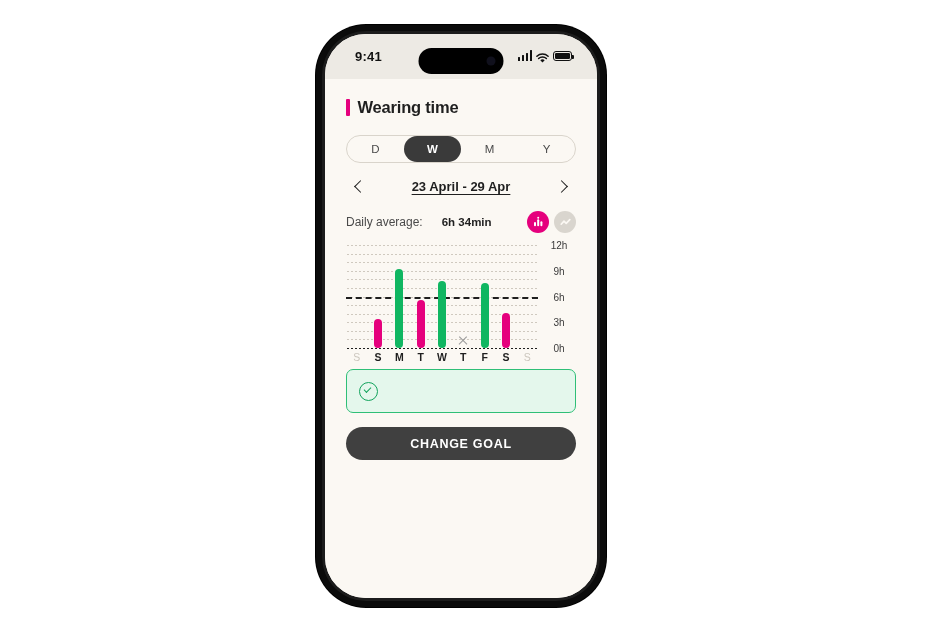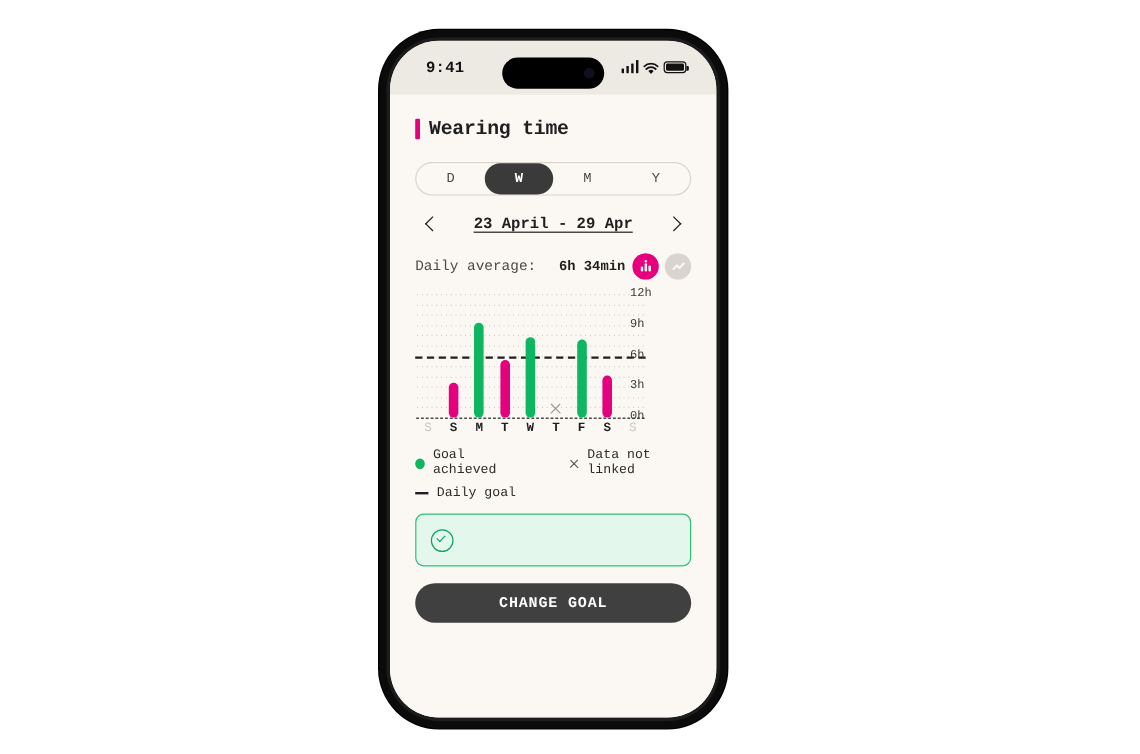--- a/index.html
+++ b/index.html
@@ -1,21 +1,21 @@
 <!DOCTYPE html>
 <html><head>
 <meta charset="utf-8">
 <style>
   html,body{margin:0;padding:0;}
   body{
     width:950px;height:628px;background:#ffffff;overflow:hidden;
     font-family:"Liberation Sans",sans-serif;
     -webkit-font-smoothing:antialiased;
   }
-  .stage{position:relative;width:950px;height:494px;font-family:Liberation Mono, monospace;}
+  .stage{position:relative;width:950px;height:494px;}
 
   
   .phone-outer{
     position:absolute;left:316px;top:25px;width:290px;height:582px;
     background:#0b0b0b;border-radius:50px;
     box-shadow:0 0 0 1px #000;
   }
   .phone-bezel{
     position:absolute;left:6px;top:6px;right:6px;bottom:6px;
     background:#1c1c1c;border-radius:44px;
@@ -130,22 +130,22 @@
   }
   .dotrow.base{
     background-image:radial-gradient(circle,#1f1f1f 0.9px,transparent 1px);
     background-size:4px 1px;height:2px;
   }
   .goal-line{
     position:absolute;left:0;right:0;height:0;
     border-top:2px dashed #1f1f1f;
   }
   .ylab{
-    position:absolute;right:17px;font-size:10px;color:#3a3a3a;
-    transform:translateY(-50%);width:34px;text-align:left;
+    position:absolute;right:0;font-size:10px;color:#3a3a3a;
+    transform:translateY(-50%);width:34px;text-align:center;
   }
   .bar{position:absolute;bottom:0;width:8px;border-radius:4px;}
   .bar.green{background:#0fb661;}
   .bar.pink{background:#e5007d;}
   .xmark{
     position:absolute;width:11px;height:11px;transform:translateX(-50%);
   }
   .xmark::before,.xmark::after{
     content:"";position:absolute;left:0;top:50%;width:100%;height:1.4px;background:#9a9a9a;
   }
@@ -311,38 +311,20 @@
               </div>
             <div id="ylabels">
                 <div class="ylab" style="top: 103px;">0h</div>
                 <div class="ylab" style="top: 77.25px;">3h</div>
                 <div class="ylab" style="top: 51.5px;">6h</div>
                 <div class="ylab" style="top: 25.75px;">9h</div>
                 <div class="ylab" style="top: 0px;">12h</div>
               </div>
           </div>
 
-          <div class="legend">
-            <div class="legend-row">
-              <div class="leg-item">
-                <span class="dot-green"></span>
-                <span class="leg-text">Goal achieved</span>
-              </div>
-              <div class="leg-item second">
-                <span class="leg-x"></span>
-                <span class="leg-text">Data not linked</span>
-              </div>
-            </div>
-            <div class="legend-row">
-              <div class="leg-item">
-                <span class="leg-dash"></span>
-                <span class="leg-text">Daily goal</span>
-              </div>
-            </div>
-          </div>
 
           <div class="alert">
             <span class="check-circle"></span>
           </div>
 
           <div class="cta">
             <span class="cta-label">CHANGE GOAL</span>
           </div>
 
         </div>

